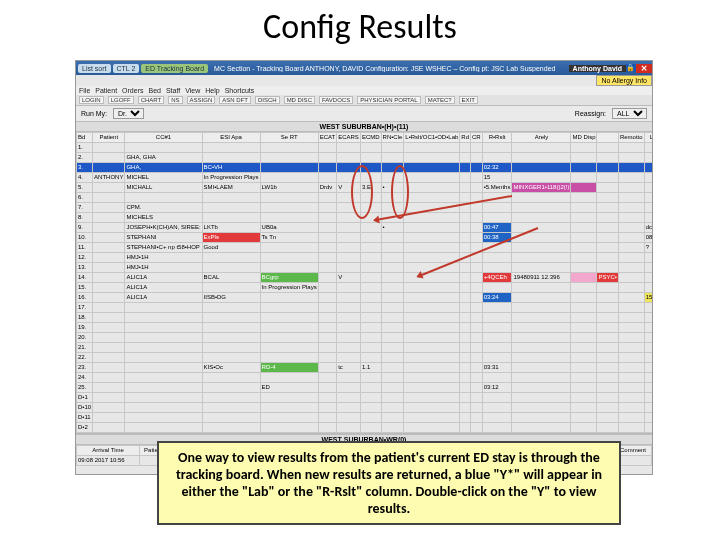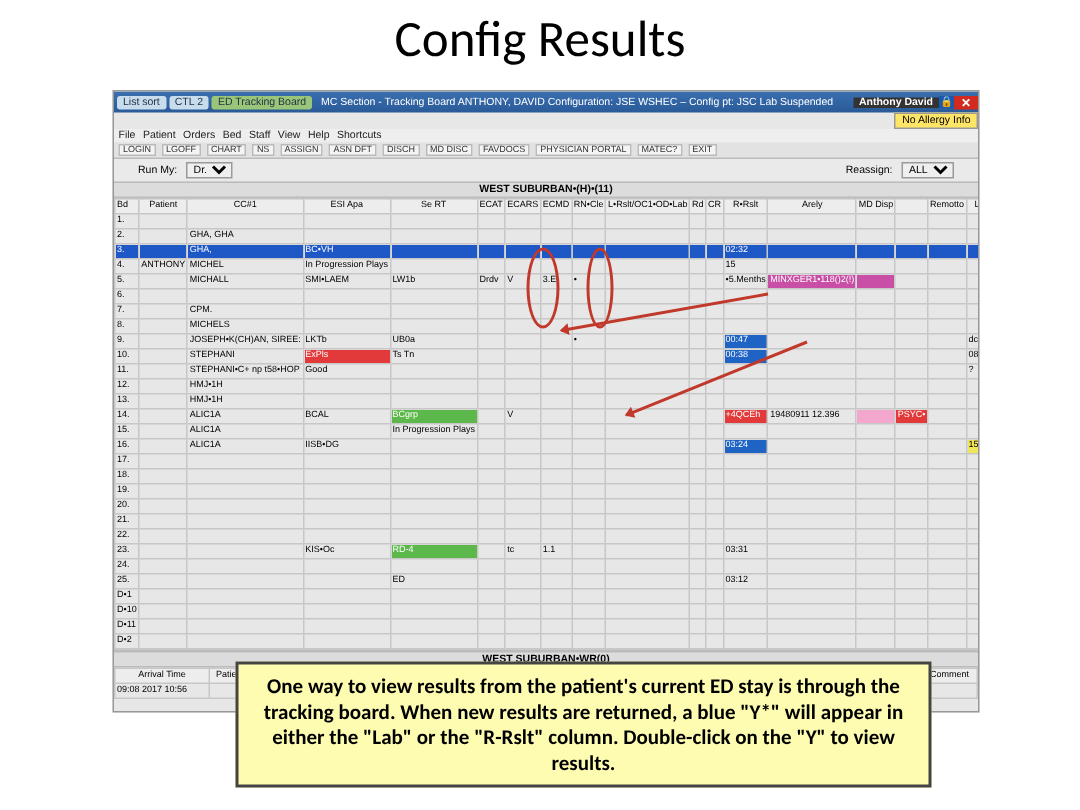--- a/index.html
+++ b/index.html
@@ -13,21 +13,21 @@
   .tb-tab.active { background:#9ac679; }
   .tb-title { flex:1; padding-left:6px; overflow:hidden; white-space:nowrap; }
   .tb-user { background:#333; padding:0 4px; font-weight:bold; }
   .tb-lock { width:10px; background:#1b59b0; text-align:center; }
   .tb-close { width:16px; background:#d12a1f; color:#fff; text-align:center; font-weight:bold; font-size:8px; }
   .allergy { display:flex; justify-content:flex-end; }
   .allergy-box { background:#ffe566; font-size:7px; padding:1px 4px; border:1px solid #999; }
   .menubar { background:#eee; font-size:7px; padding:1px 3px; display:flex; gap:5px; color:#222; }
   .toolbar { background:#e2e2e2; font-size:6px; padding:1px 3px; display:flex; gap:4px; align-items:center; color:#333; border-bottom:1px solid #bbb; }
   .tb-btn { border:1px solid #bbb; padding:0 2px; background:#f4f4f4; }
-  .searchrow { background:#eaeaea; font-size:7px; padding:2px 16px; display:flex; gap:6px; align-items:center; }
+  .searchrow { background:#eaeaea; font-size:7px; padding:2px 5px; display:flex; gap:6px; align-items:center; }
   .searchrow select,.searchrow input { font-size:7px; height:11px; border:1px solid #999; }
   .boardname { background:#dcdcdc; text-align:center; font-size:7px; font-weight:bold; padding:1px 0; border-top:1px solid #bbb; border-bottom:1px solid #bbb; }
   .grid { font-size:6px; line-height:9px; }
   .grid table { border-collapse:collapse; width:100%; }
   .grid th,.grid td { border:1px solid #c7c7c7; padding:0 1px; white-space:nowrap; overflow:hidden; }
   .grid th { background:#ededed; font-weight:normal; }
   .bedcol { width:22px; text-align:left; }
   .sel td { background:#1e58c7; color:#fff; }
   .hl-green { background:#5db84b; color:#fff; }
   .hl-red { background:#e23a3a; color:#fff; }

